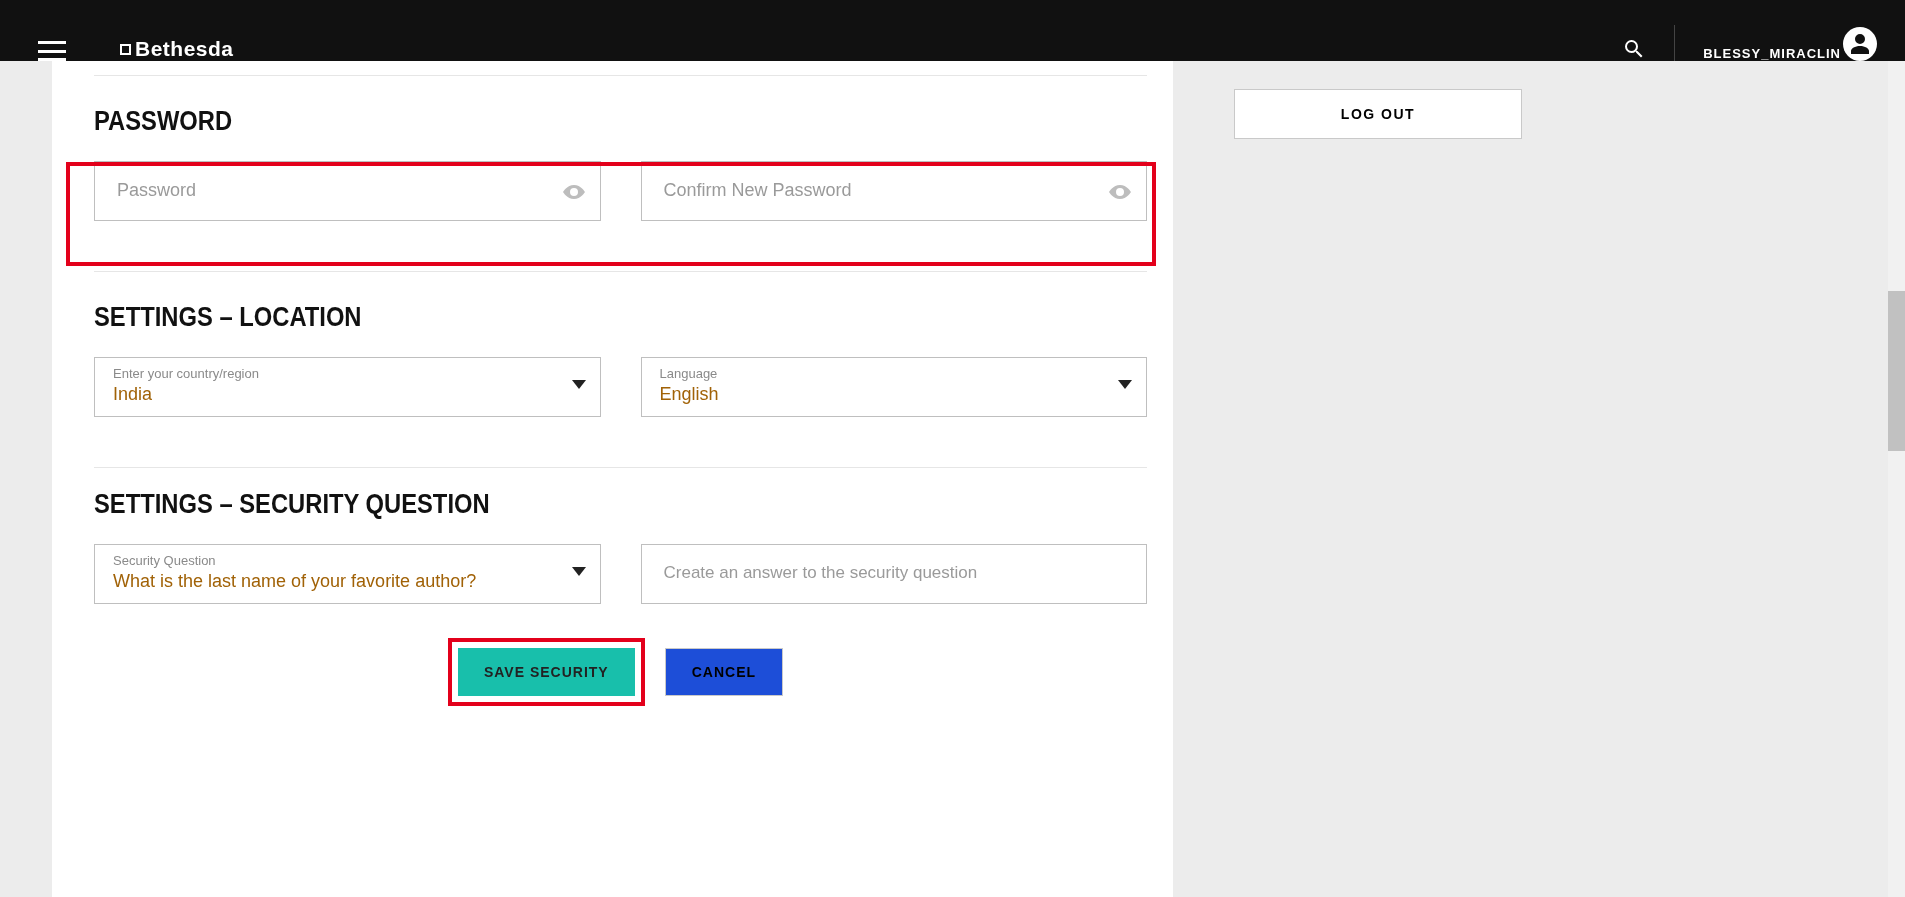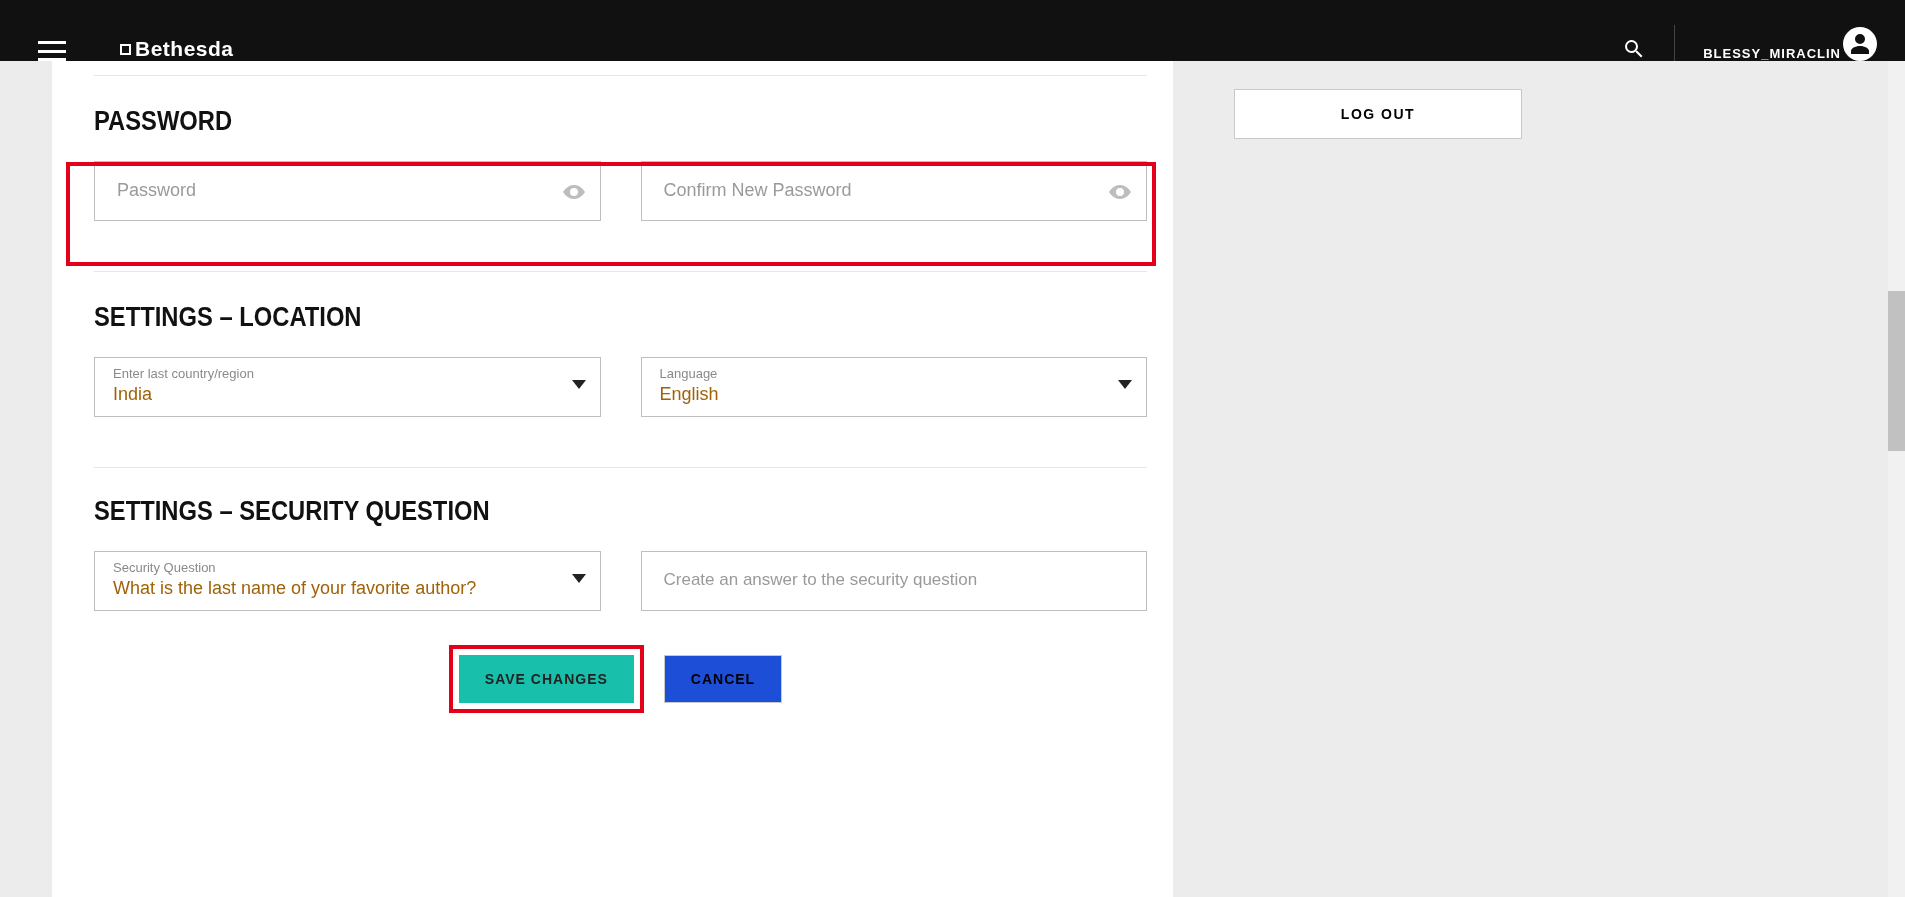--- a/index.html
+++ b/index.html
@@ -208,59 +208,59 @@
     </div>
 
     <div class="hr" style="margin-top:50px;"></div>
 
     <div class="section" style="margin-top:30px;">
       <div class="section-title">SETTINGS – LOCATION</div>
 
       <div class="row2">
         <div class="col">
           <div class="field">
-            <span class="floating-label">Enter last country/region</span>
+            <span class="floating-label">Enter your country/region</span>
             <span class="value-text">India</span>
             <div class="caret"></div>
           </div>
         </div>
         <div class="col">
           <div class="field">
             <span class="floating-label">Language</span>
             <span class="value-text">English</span>
             <div class="caret"></div>
           </div>
         </div>
       </div>
     </div>
 
     <div class="hr" style="margin-top:50px;"></div>
 
-    <div class="section" style="margin-top:28px;">
+    <div class="section" style="margin-top:21px;">
       <div class="section-title">SETTINGS – SECURITY QUESTION</div>
 
       <div class="row2">
         <div class="col">
           <div class="field">
             <span class="floating-label">Security Question</span>
             <span class="value-text">What is the last name of your favorite author?</span>
             <div class="caret"></div>
           </div>
         </div>
         <div class="col">
           <div class="field">
             <span class="placeholder-text" style="font-size:17px;">Create an answer to the security question</span>
           </div>
         </div>
       </div>
     </div>
 
     <div class="btnrow">
       <div style="position:relative;">
-        <button class="btn-save">SAVE CHANGES</button>
+        <button class="btn-save">SAVE SECURITY</button>
         <div class="red-outline" style="left:-10px; top:-10px; right:-10px; bottom:-10px;"></div>
       </div>
       <button class="btn-cancel">CANCEL</button>
     </div>
 
   </div>
 
   <div class="sidebar">
     <button class="logout-btn">LOG OUT</button>
   </div>

